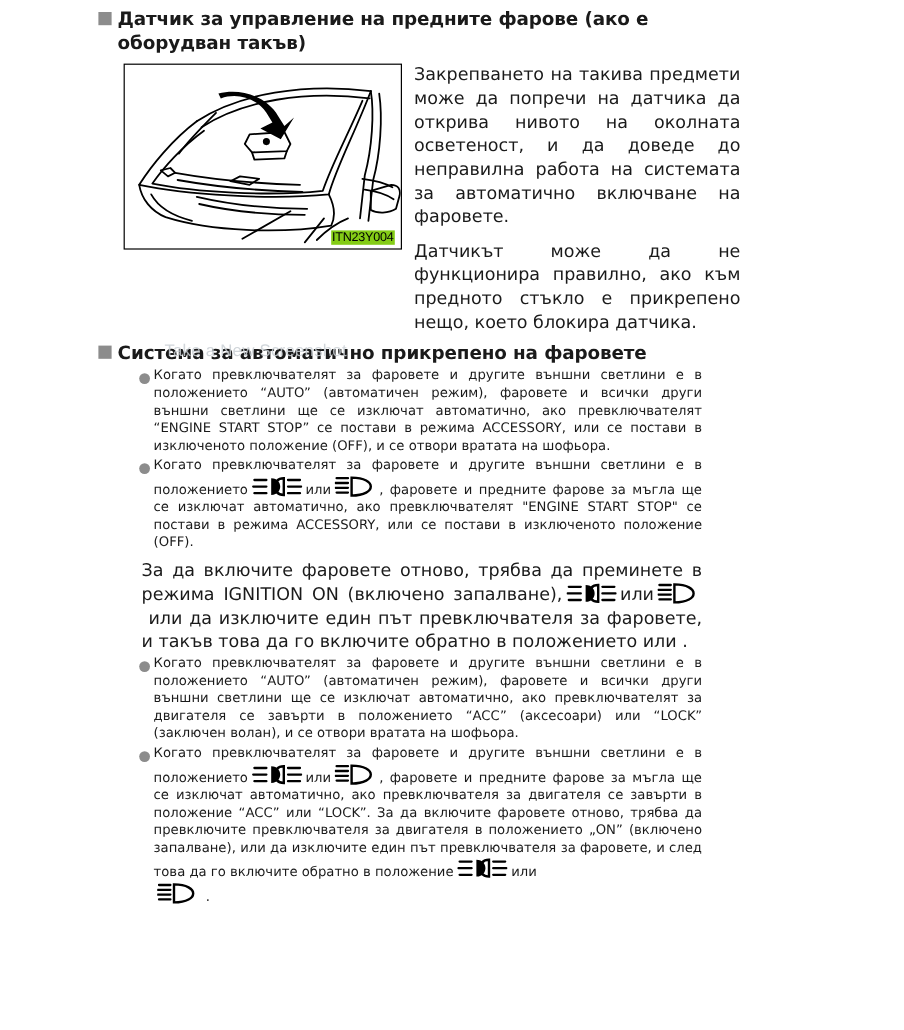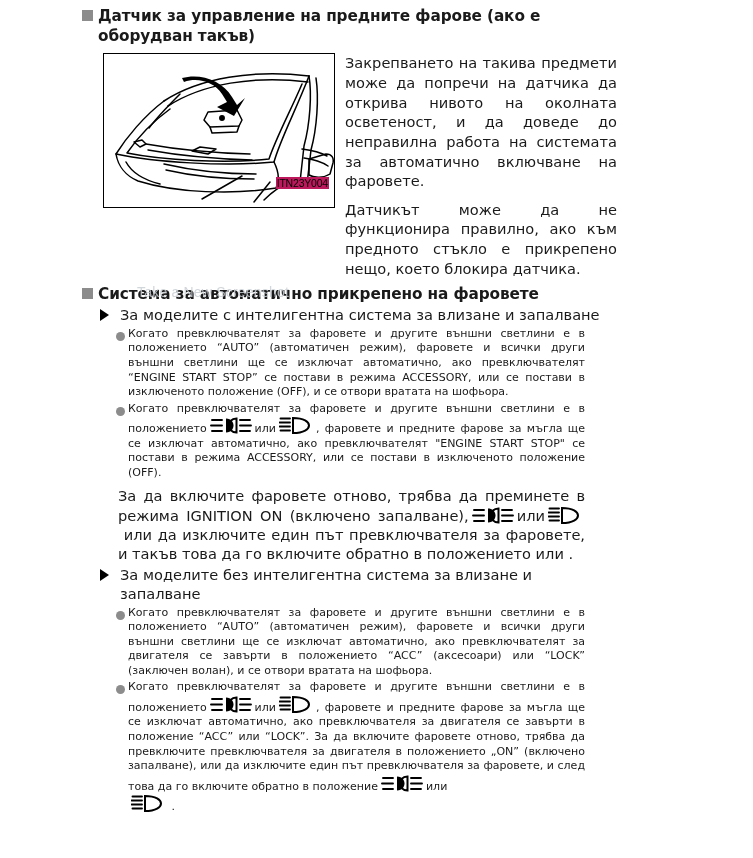--- a/index.html
+++ b/index.html
@@ -57,26 +57,26 @@
     border: 1px solid #000;
     position: relative;
     background: #fff;
     box-sizing: border-box;
     margin-right: 10px;
   }
   .figure svg { display: block; }
   .fig-code {
     position: absolute;
     right: 5px;
-    bottom: 18px;
+    bottom: 3px;
     font-family: "Liberation Sans", sans-serif;
     font-size: 10.5px;
     letter-spacing: -0.2px;
     color: #000;
-    background: #be185d;
+    background: #84cc16;
     padding: 0 1px;
   }
   .fig-text {
     flex: 1 1 auto;
     font-size: 14.6px;
     line-height: 1.345;
     text-align: justify;
   }
   .fig-text p { margin: 0 0 9px 0; }
   .fig-text p:last-child { margin-bottom: 0; }
@@ -208,24 +208,20 @@
       <p>Закрепването на такива предмети може да попречи на датчика да открива нивото на околната осветеност, и да доведе до неправилна работа на системата за автоматично включване на фаровете.</p>
       <p>Датчикът може да не функционира правилно, ако към предното стъкло е прикрепено нещо, което блокира датчика.</p>
     </div>
   </div>
 
   <div class="sec-head" id="sec2-head">
     <span class="sq"></span>
     <span>Система за автоматично прикрепено на фаровете</span>
   </div>
 
-  <div class="tri-head">
-    <span class="tri"></span>
-    <span>За моделите с интелигентна система за влизане и запалване</span>
-  </div>
 
   <div class="bullet">
     <span class="dot"></span>
     <span class="body">Когато превключвателят за фаровете и другите външни светлини е в положението “AUTO” (автоматичен режим), фаровете и всички други външни светлини ще се изключат автоматично, ако превключвателят “ENGINE START STOP” се постави в режима ACCESSORY, или се постави в изключеното положение (OFF), и се отвори вратата на шофьора.</span>
   </div>
 
   <div class="bullet">
     <span class="dot"></span>
     <span class="body"><span>Когато превключвателят за фаровете и другите външни светлини е в положението</span><span class="sym"><svg width="42" height="19" viewBox="0 0 42 19">
             <g stroke="#000" stroke-width="1.9" stroke-linecap="round" fill="none">
@@ -249,24 +245,20 @@
           </g>
           <path d="M16 2.5 C21.5 2.5 23.5 6.5 23.5 9.5 C23.5 12.5 21.5 16.5 16 16.5 Z" fill="#000"></path>
           <path d="M26.5 2.5 C21 2.5 19 6.5 19 9.5 C19 12.5 21 16.5 26.5 16.5 Z" fill="none" stroke="#000" stroke-width="2"></path>
         </svg></span><span>или</span><span class="sym"><svg width="34" height="19" viewBox="0 0 34 19">
           <g stroke="#000" stroke-width="1.9" stroke-linecap="round" fill="none">
             <path d="M1.5 2.5 H11 M0.5 6.5 H11 M0.5 10.5 H11 M1.5 14.5 H11"></path>
           </g>
           <path d="M14 2 C25 2 30 6 30 9.5 C30 13 25 17 14 17 Z" fill="none" stroke="#000" stroke-width="2"></path>
         </svg></span>&nbsp;<span>или да изключите един път превключвателя за фаровете, и такъв това да го включите обратно в положението или .</span></div>
 
-  <div class="tri-head">
-    <span class="tri"></span>
-    <span>За моделите без интелигентна система за влизане и запалване</span>
-  </div>
 
   <div class="bullet">
     <span class="dot"></span>
     <span class="body">Когато превключвателят за фаровете и другите външни светлини е в положението “AUTO” (автоматичен режим), фаровете и всички други външни светлини ще се изключат автоматично, ако превключвателят за двигателя се завърти в положението “ACC” (аксесоари) или “LOCK” (заключен волан), и се отвори вратата на шофьора.</span>
   </div>
 
   <div class="bullet">
     <span class="dot"></span>
     <span class="body"><span>Когато превключвателят за фаровете и другите външни светлини е в положението</span><span class="sym"><svg width="42" height="19" viewBox="0 0 42 19">
             <g stroke="#000" stroke-width="1.9" stroke-linecap="round" fill="none">

